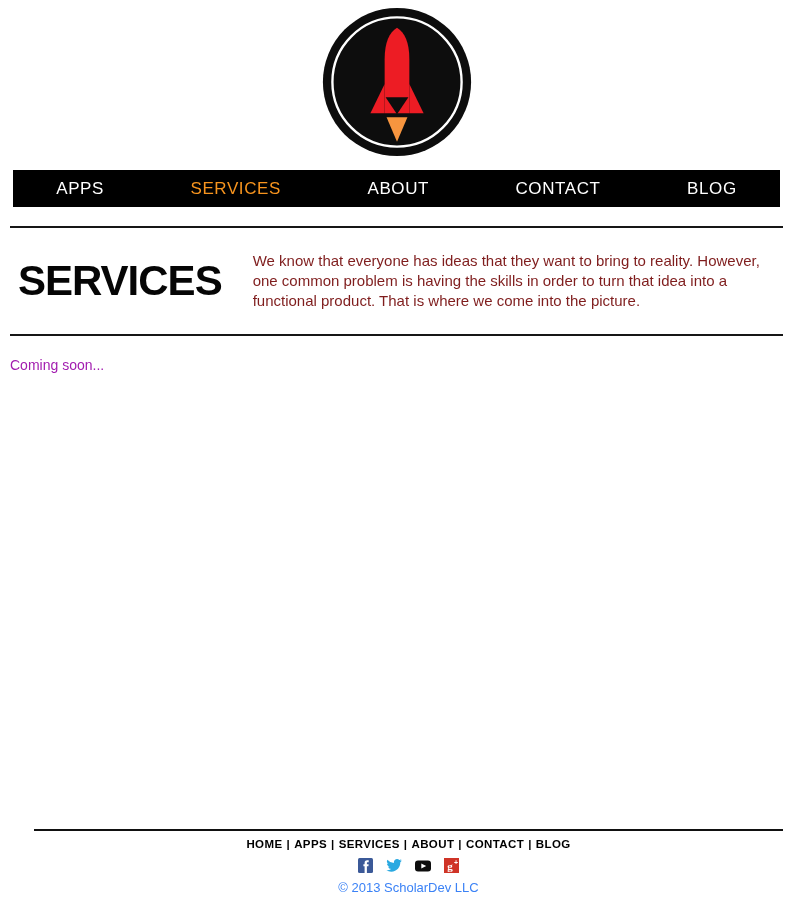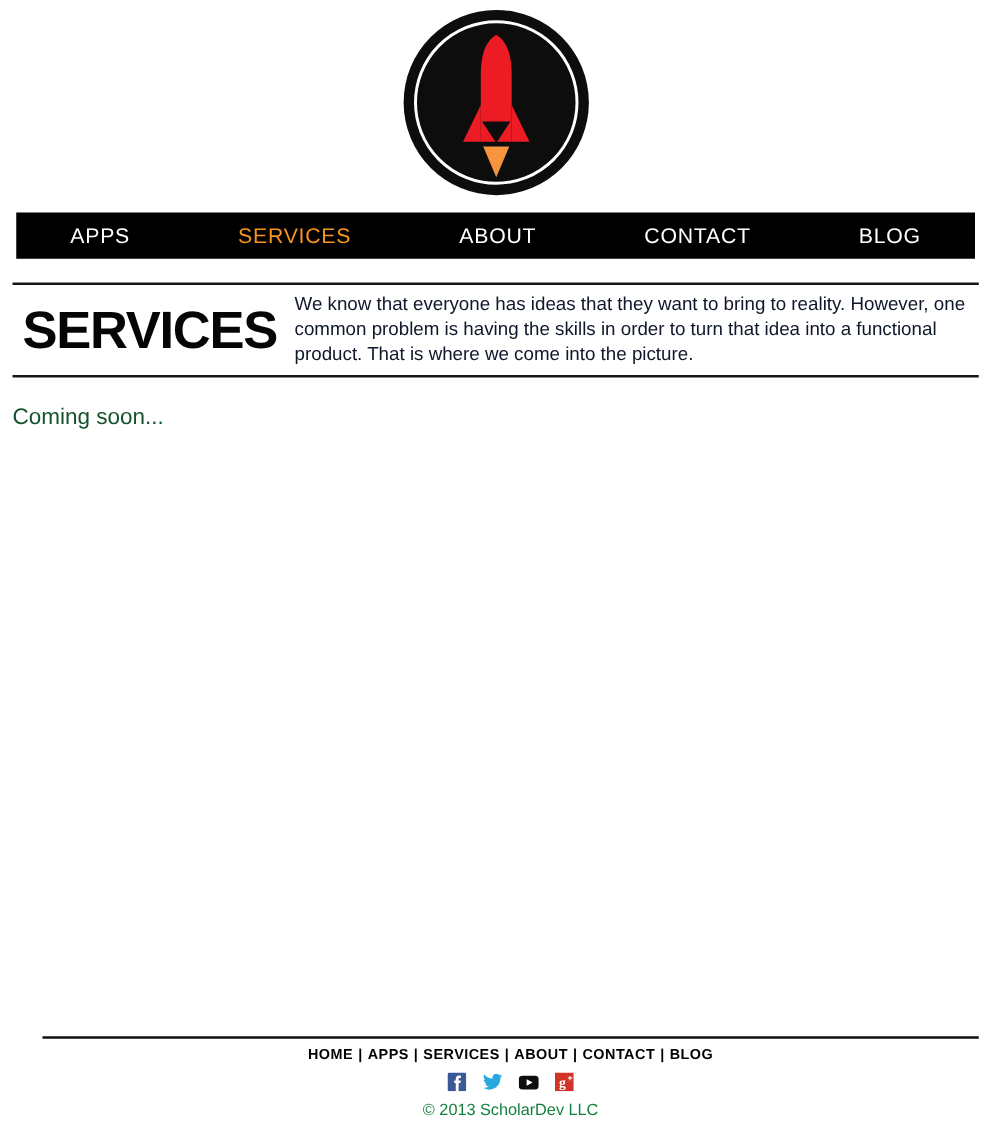--- a/index.html
+++ b/index.html
@@ -46,48 +46,48 @@
     display:flex; align-items:center;
     padding:6px 0;
   }
   .services-banner h1 {
     margin:0 14px 0 8px;
     font-size:42px; font-weight:bold; letter-spacing:-1px;
     line-height:1; color:#050505;
     flex:0 0 auto;
   }
   .services-banner p {
-    margin:0; width:545px;
-    font-size:15px; line-height:20px; color:#0f172a;
+    margin:17px; width:545px;
+    font-size:15px; line-height:20px; color:#7f1d1d;
   }
 
   
   .page-main { flex:0 0 auto; }
   .coming-soon {
     margin:21px 0 0 10px;
-    font-size:18px; color:#14532d;
+    font-size:14px; color:#a21caf;
   }
 
   
   .site-footer { margin-top:auto; padding-bottom:9px;margin-left:24px; }
   .footer-rule { border-top:2px solid #111; margin:0 10px 7px 10px; }
   .footer-links {
     text-align:center;
     font-size:11.5px; font-weight:bold; letter-spacing:0.4px; color:#000;
   }
   .footer-links a { color:#000; text-decoration:none; cursor:pointer; }
   .footer-links .sep { margin:0 4px; }
   .social-row {
     display:flex; justify-content:center; align-items:center;
     gap:13px; margin-top:8px; height:15px;
   }
   .social-row a { display:block; line-height:0; cursor:pointer; }
   .copyright {
     text-align:center; margin-top:7px;
-    font-size:13px; color:#15803d;
+    font-size:13px; color:#3b82f6;
   }
 </style>
 </head>
 <body>
 
 <header class="site-header">
   <div class="logo-wrap">
     <svg width="152" height="152" viewBox="0 0 160 160">
       <circle cx="80" cy="80" r="78" fill="#0d0d0d"></circle>
       <circle cx="80" cy="80" r="68" fill="none" stroke-width="2.5" stroke="#ffffff"></circle>

